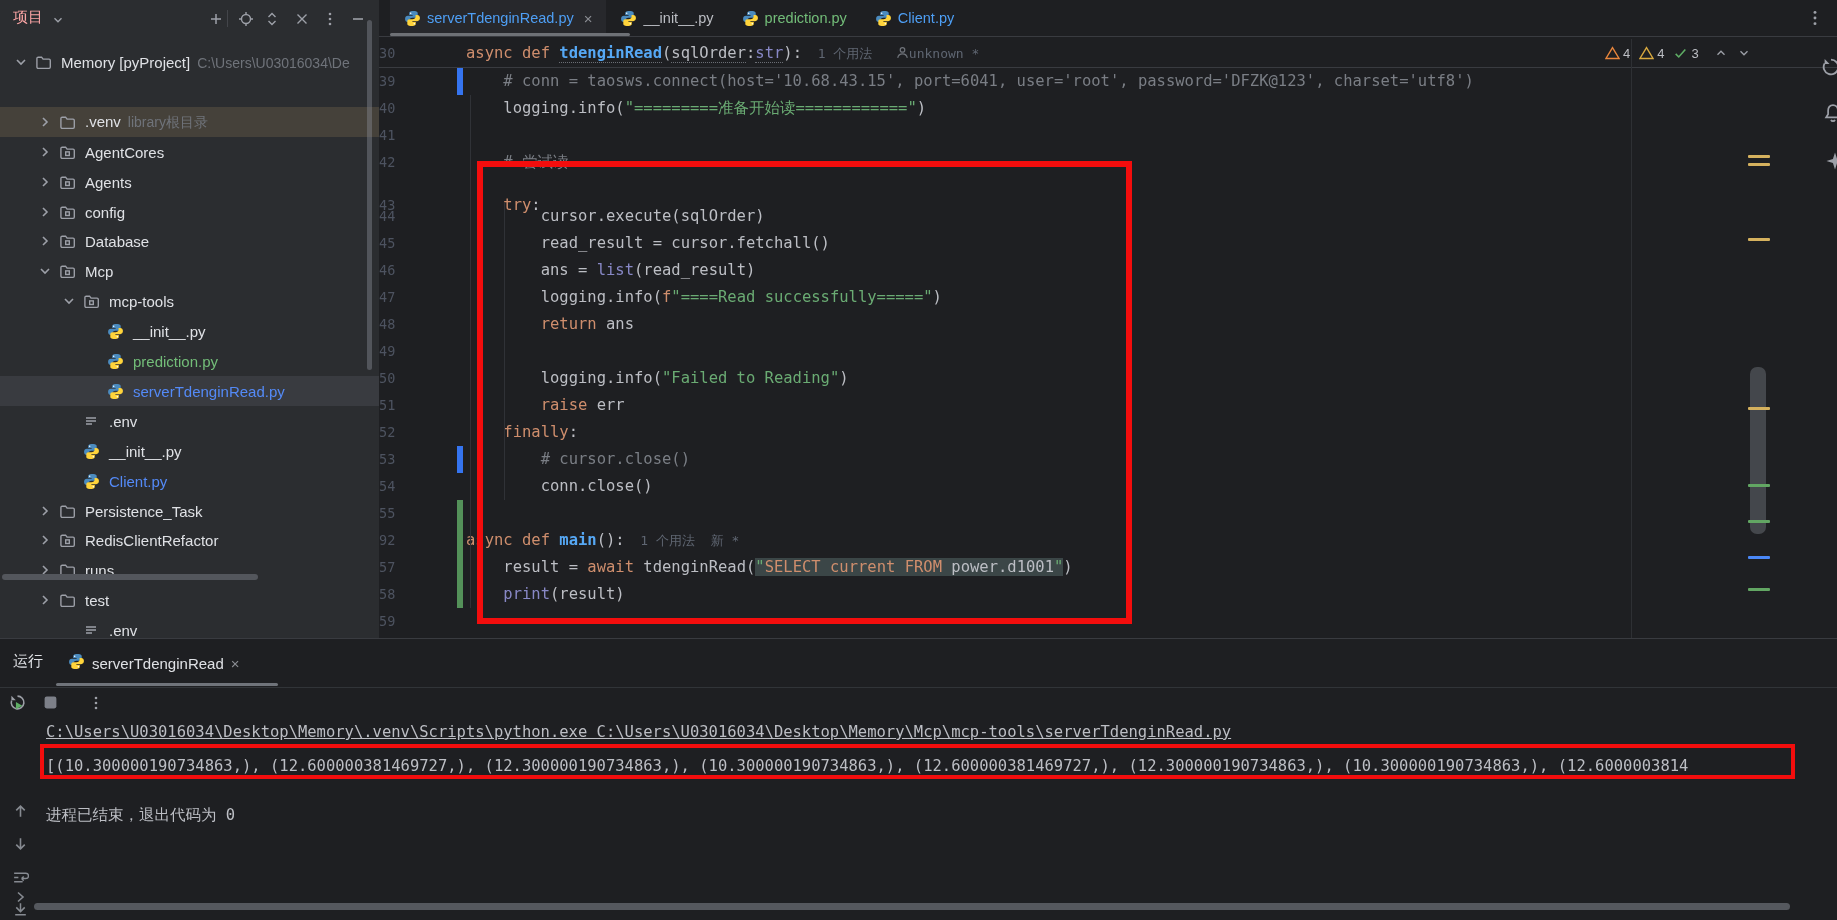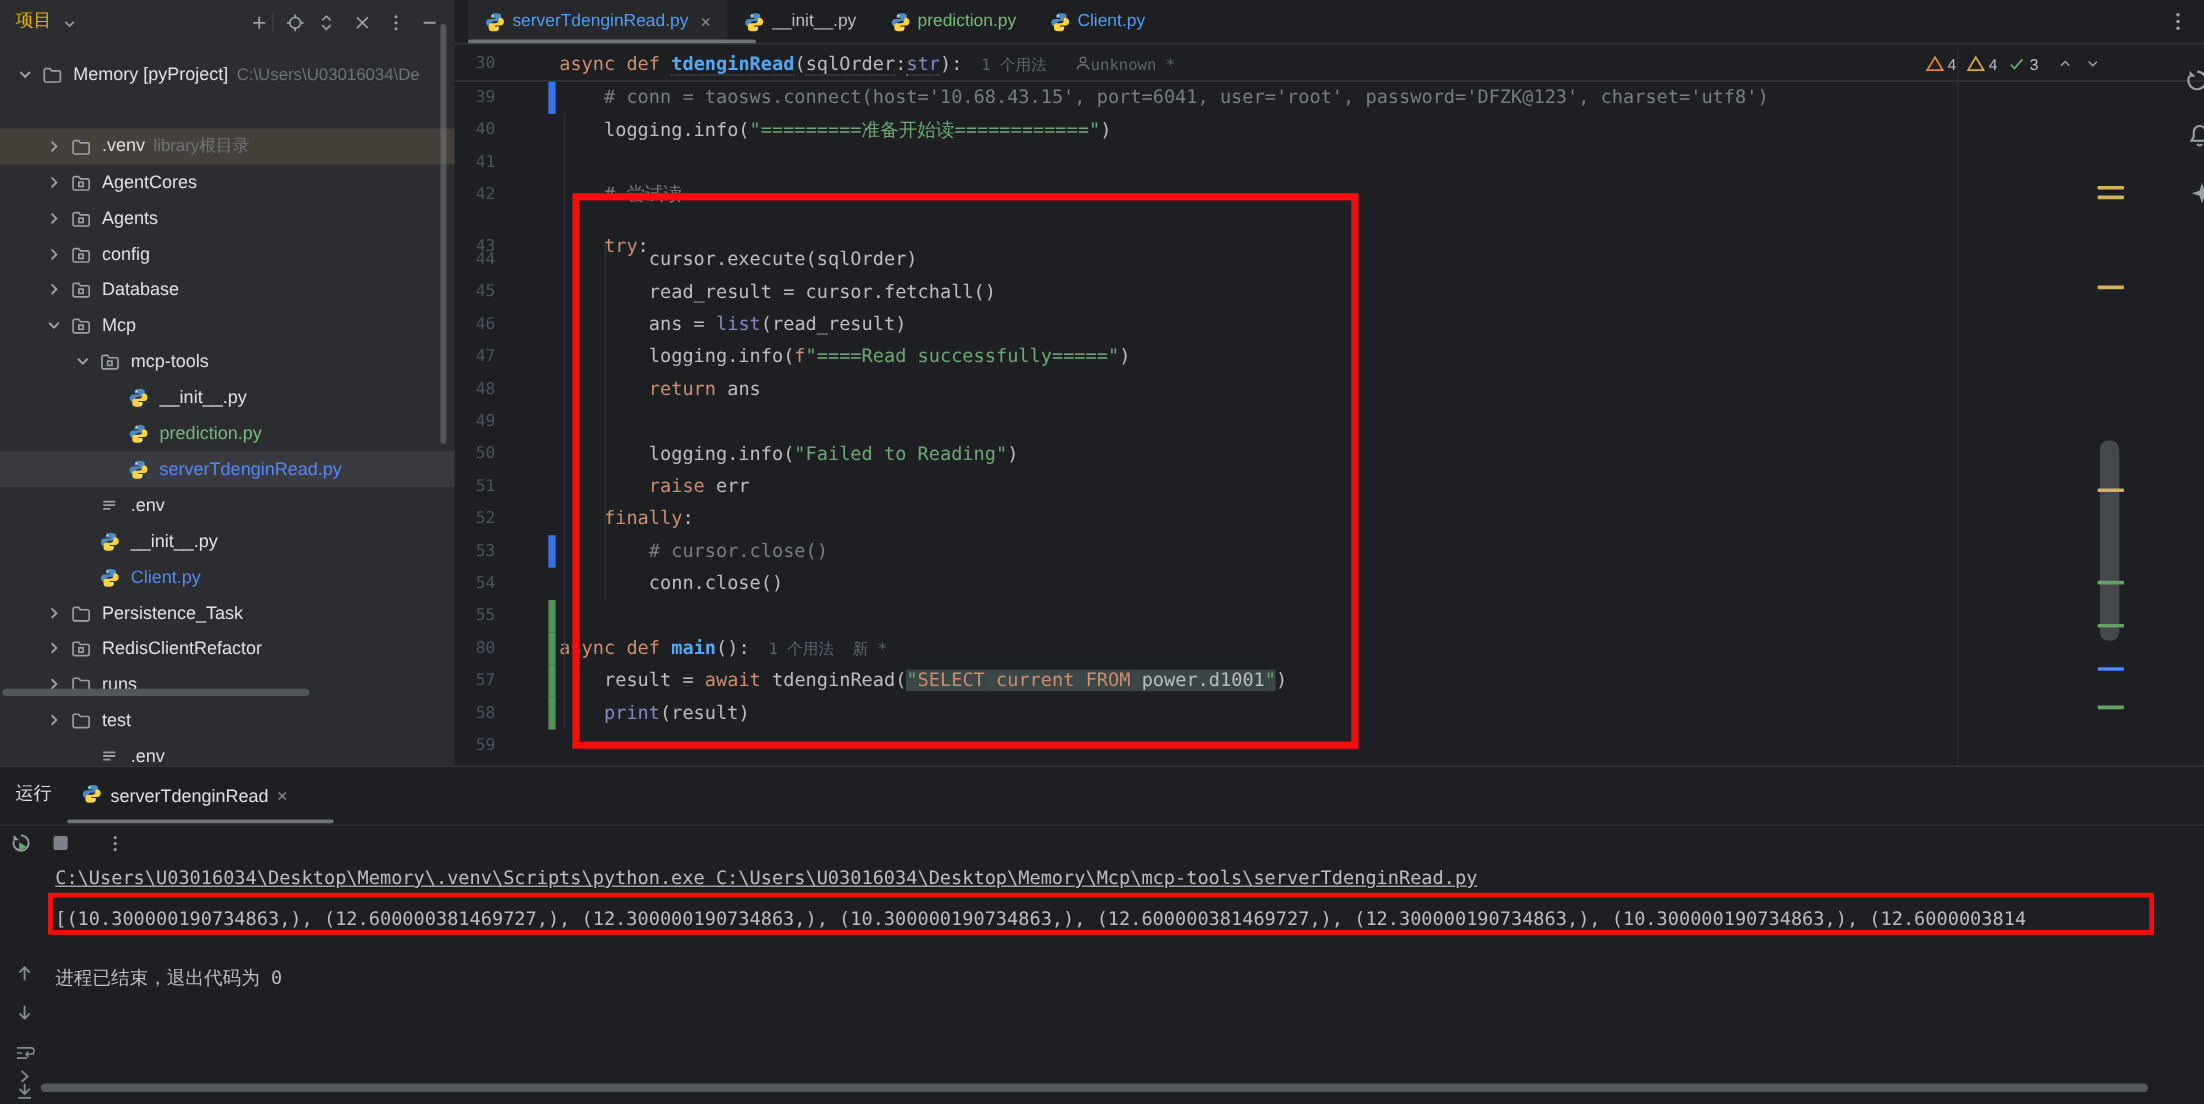--- a/index.html
+++ b/index.html
@@ -2,21 +2,21 @@
 <html><head>
 <meta charset="utf-8">
 <style>
   html,body{margin:0;padding:0;background:#111;}
   *{box-sizing:border-box;}
   .win{position:relative;width:1837px;height:920px;background:#1e1f22;overflow:hidden;
        font-family:"Liberation Sans","DejaVu Sans",sans-serif;color:#bcbec4;}
   
   .proj{position:absolute;left:0;top:0;width:379px;height:638px;background:#2b2d30;overflow:hidden;}
   .proj-head{position:absolute;left:0;top:0;width:100%;height:37px;}
-  .proj-title{position:absolute;left:13px;top:8px;font-size:15px;color:#eab308;}
+  .proj-title{position:absolute;left:13px;top:8px;font-size:15px;color:#fca5a5;}
   .phicon{position:absolute;top:9px;width:20px;height:20px;display:flex;align-items:center;justify-content:center;color:#9da0a8;}
   .phsep{position:absolute;top:10px;left:227px;width:1px;height:17px;background:#43454a;}
   .tree{position:absolute;left:0;top:37px;width:100%;height:601px;}
   .trow{position:absolute;left:0;width:100%;height:30px;display:flex;align-items:center;font-size:15px;color:#dfe1e5;white-space:nowrap;}
   .trow .chev{position:absolute;width:16px;height:16px;}
   .trow .ticon{position:absolute;width:17px;height:17px;}
   .trow .tlabel{position:absolute;}
   .trow.sel{background:#393b40;}
   .trow.brown{background:#45413a;}
   .tname-green{color:#73bd79;} .tname-blue{color:#548af7;}
@@ -28,21 +28,21 @@
   .ed{position:absolute;left:379px;top:0;width:1458px;height:638px;background:#1e1f22;}
   .tabbar{position:absolute;left:0;top:0;width:100%;height:37px;border-bottom:1px solid #393b40;display:flex;align-items:stretch;padding-left:11px;}
   .tab{display:flex;align-items:center;gap:6px;padding:0 14px;font-size:14.5px;color:#bcbec4;position:relative;}
   .tab.active{background:#27282c;}
   .tab .x{color:#8c8e94;font-size:15px;margin-left:4px;}
   .tab-underline{position:absolute;left:11px;top:33px;width:240px;height:3px;background:#6e7176;border-radius:2px;}
   .tabtext-blue{color:#4e9ff5;} .tabtext-green{color:#73bd79;} 
   .sticky{position:absolute;left:0;top:40px;width:100%;height:28px;background:#1e1f22;border-bottom:1px solid #393b40;}
   .code{position:absolute;left:0;top:68px;width:100%;height:570px;}
   .cline{position:absolute;left:0;width:100%;height:27px;font-family:"DejaVu Sans Mono","Liberation Mono",monospace;font-size:15.5px;line-height:27px;}
-  .lnum{position:absolute;left:0;top:0;width:51px;text-align:center;color:#4d5360;font-size:13.5px;line-height:27px;font-family:"DejaVu Sans Mono","Liberation Mono",monospace;}
+  .lnum{position:absolute;left:0;top:0;width:51px;text-align:left;color:#4d5360;font-size:13.5px;line-height:27px;font-family:"DejaVu Sans Mono","Liberation Mono",monospace;}
   .gbar{position:absolute;left:78px;top:0;width:6px;height:27px;}
   .gbar.blue{background:#3574f0;} .gbar.green{background:#549159;}
   .ltext{position:absolute;left:87px;top:0;white-space:pre;}
   .tk-k{color:#cf8e6d;} .tk-s{color:#6aab73;} .tk-c{color:#7a7e85;} .tk-d{color:#bcbec4;}
   .tk-b{color:#8888c6;text-align:center;} .tk-f{color:#56a8f5;font-weight:bold;} .tk-h{color:#5f6672;font-size:13px;}
   .tk-fu{color:#56a8f5;font-weight:bold;border-bottom:1px dotted #6b6e75;}
   .tk-u{border-bottom:1px dotted #6b6e75;}
   .tk-sq{color:#6aab73;background:#3b4647;} .tk-sk{color:#cf8e6d;background:#3b4647;} .tk-sd{color:#bcbec4;background:#3b4647;}
   .guide{position:absolute;width:1px;background:#303237;}
   .wrapguide{position:absolute;left:1252px;top:39px;width:1px;height:599px;background:#2e3034;}
@@ -418,21 +418,21 @@
         <div class="cline" style="top: 405px;">
           <span class="lnum">54</span>
           <span class="ltext"><span class="tk-d">        conn.close()</span></span>
         </div>
         <div class="cline" style="top: 432px;">
           <span class="lnum">55</span>
           <span class="gbar green"></span>
           <span class="ltext"></span>
         </div>
         <div class="cline" style="top: 459px;">
-          <span class="lnum">80</span>
+          <span class="lnum">92</span>
           <span class="gbar green"></span>
           <span class="ltext"><span class="tk-k">async</span><span class="tk-d"> </span><span class="tk-k">def</span><span class="tk-d"> </span><span class="tk-f">main</span><span class="tk-d">():</span><span class="tk-h">  1 个用法  新 *</span></span>
         </div>
         <div class="cline" style="top: 486px;">
           <span class="lnum">57</span>
           <span class="gbar green"></span>
           <span class="ltext"><span class="tk-d">    result = </span><span class="tk-k">await</span><span class="tk-d"> tdenginRead(</span><span class="tk-sq">"</span><span class="tk-sk">SELECT</span><span class="tk-sd"> </span><span class="tk-sk">current</span><span class="tk-sd"> </span><span class="tk-sk">FROM</span><span class="tk-sd"> </span><span class="tk-sd">power.d1001</span><span class="tk-sq">"</span><span class="tk-d">)</span></span>
         </div>
         <div class="cline" style="top: 513px;">
           <span class="lnum">58</span>

